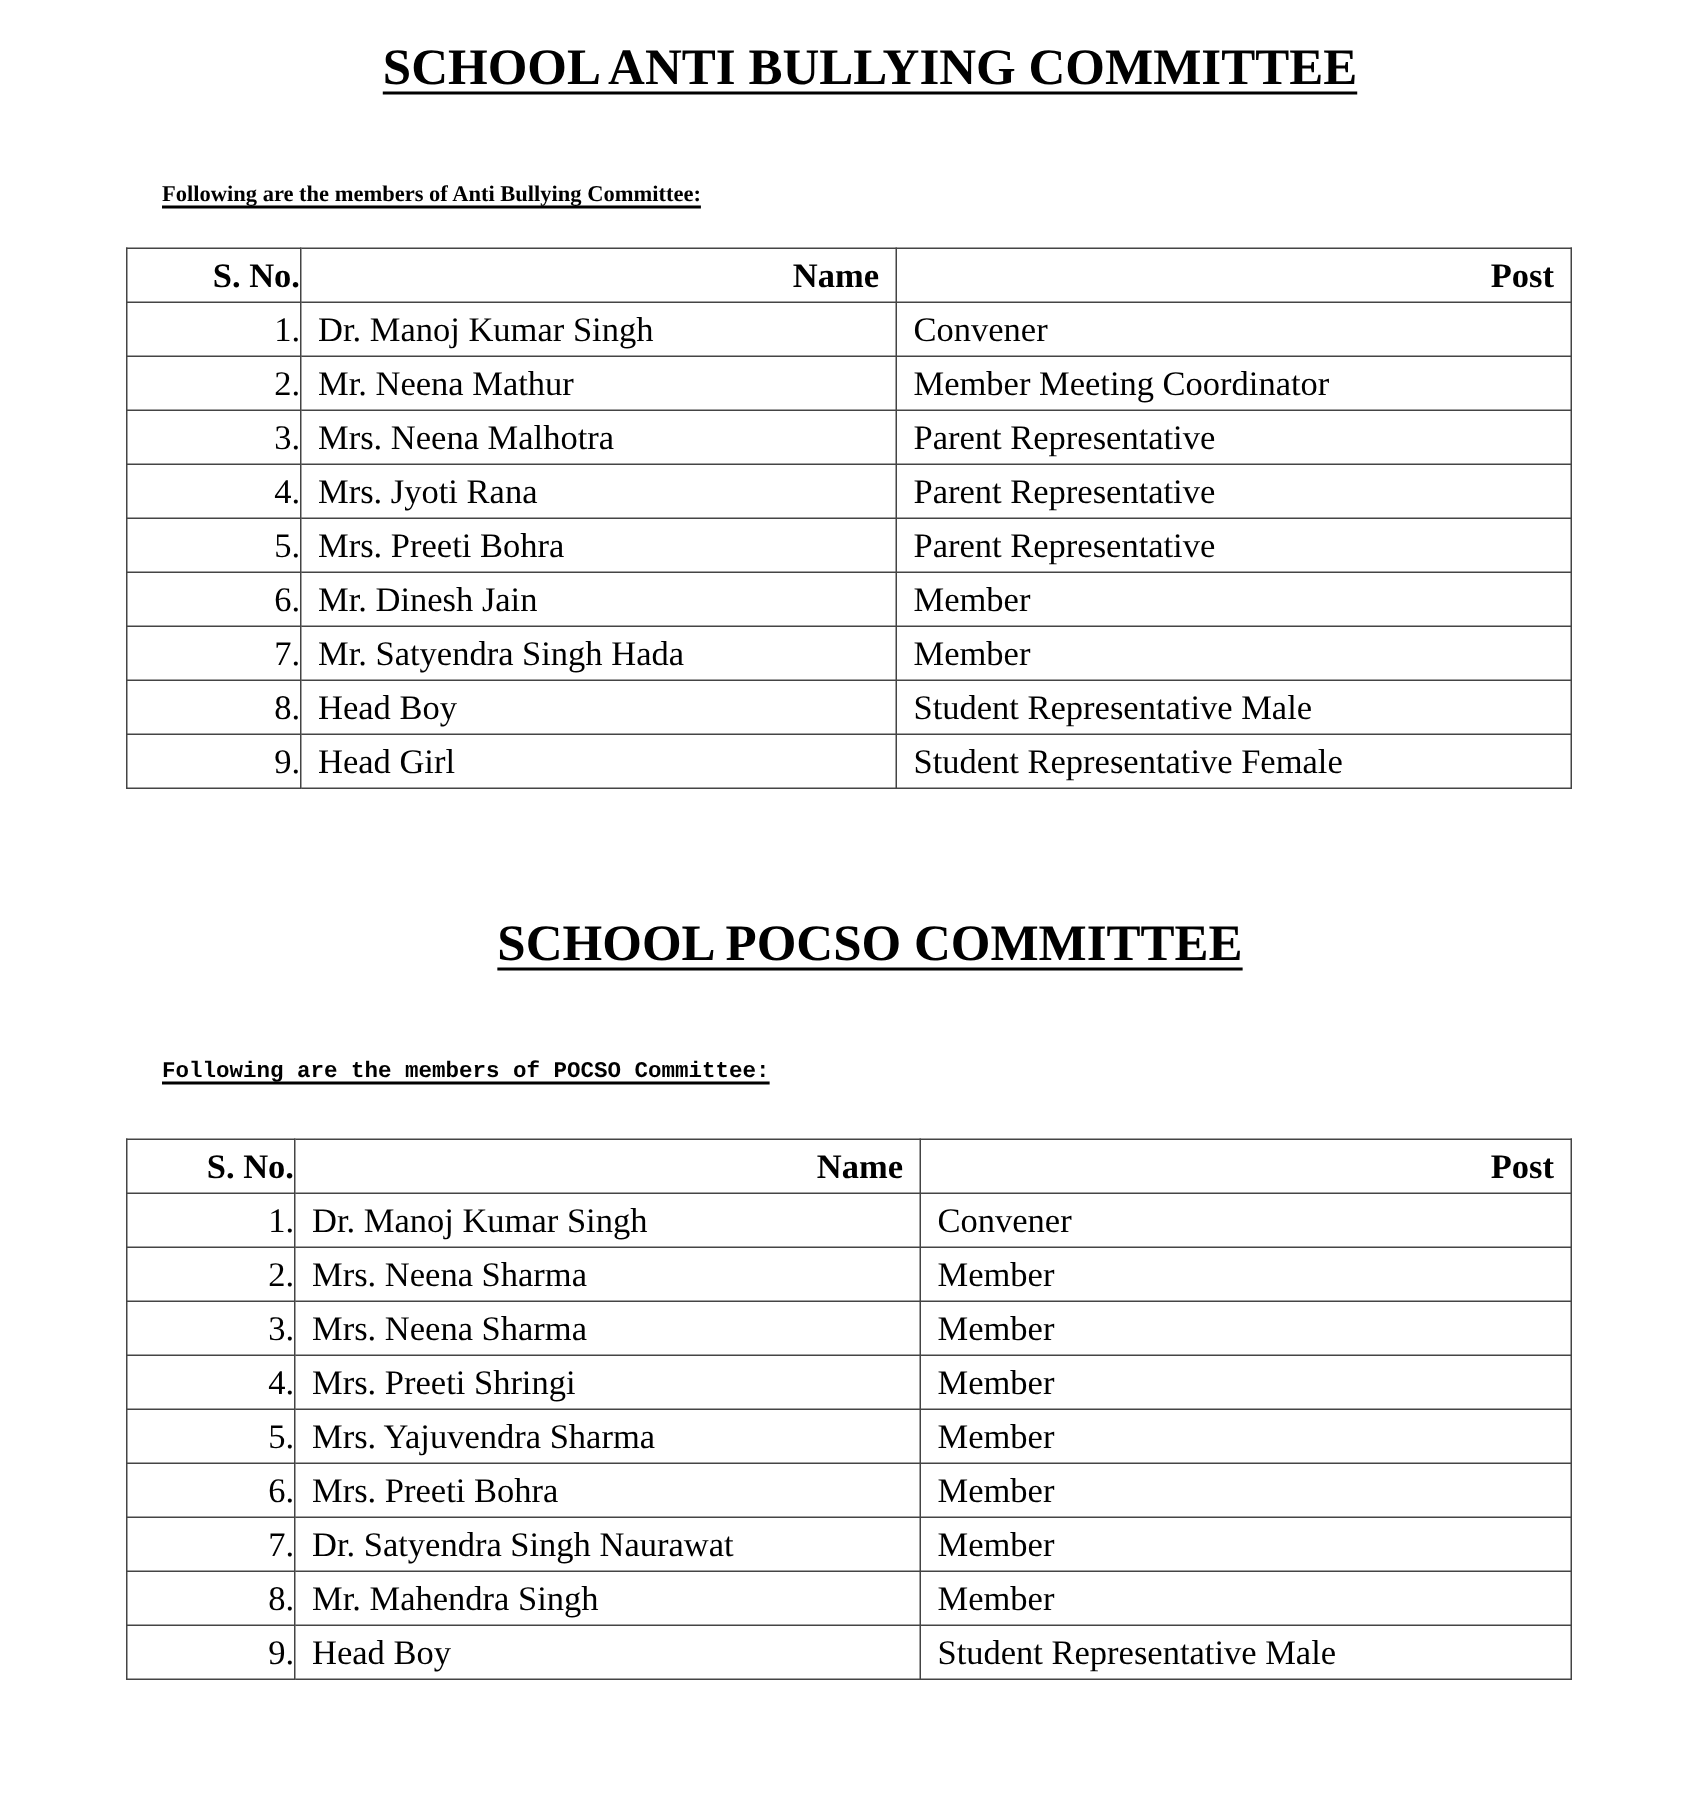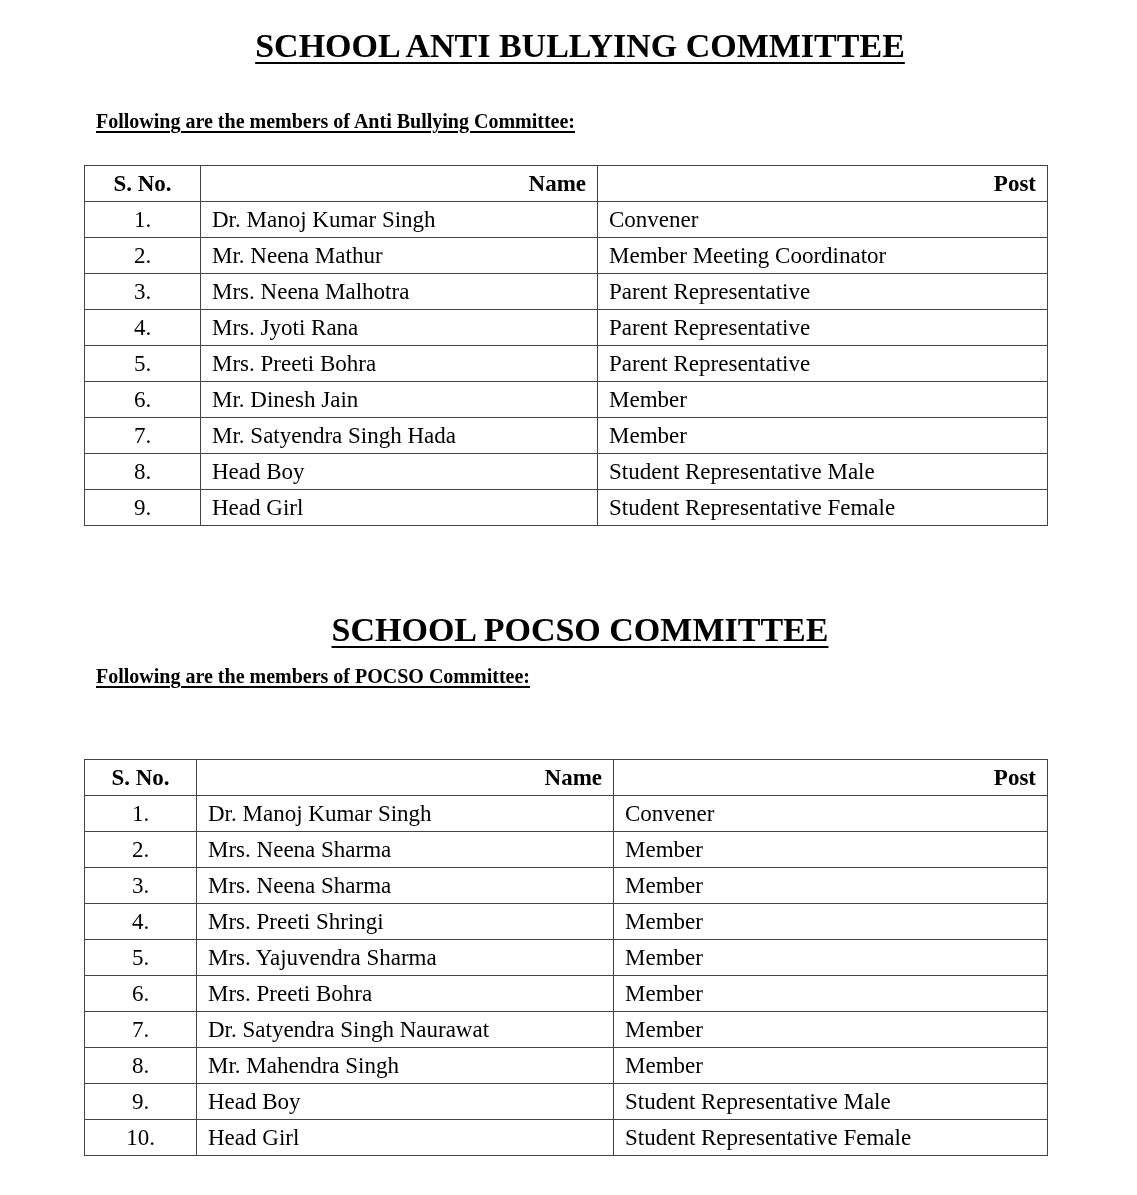--- a/index.html
+++ b/index.html
@@ -29,28 +29,28 @@
       letter-spacing: 0px;
       margin: 0;
     }
     #title1 { top: 27px; }
     #title2 { top: 611px; }
     .subtitle {
       position: absolute;
       left: 96px;
       font-family: "Liberation Serif", serif;
       font-weight: bold;
-      font-size: 20px;
+      font-size: 15px;
       text-decoration: underline;
       text-decoration-thickness: 2px;
       text-underline-offset: 3px;
-      margin: 0;
+      margin: 12px;
     }
     #sub1 { top: 110px; }
-    #sub2 { top: 665px; }
+    #sub2 { top: 694px; font-family: Liberation Mono, monospace; }
     table {
       position: absolute;
       left: 84px;
       width: 963px;
       border-collapse: collapse;
       table-layout: fixed;
       font-family: "Liberation Serif", serif;
       font-size: 23px;
     }
     #table1 { top: 165px; }
@@ -58,21 +58,21 @@
     th, td {
       border: 1.5px solid #444;
       height: 35px;
       padding: 0 11px;
       text-align: left;
       vertical-align: middle;
       white-space: nowrap;
       line-height: 1;
     }
     th { font-weight: bold; text-align: right; }
-    td.sno, th.sno { text-align: center; padding: 0; }
+    td.sno, th.sno { text-align: right; padding: 0; }
     #table1 col.c1 { width: 116px; }
     #table1 col.c2 { width: 397px; }
     #table1 col.c3 { width: 450px; }
     #table2 col.c1 { width: 112px; }
     #table2 col.c2 { width: 417px; }
     #table2 col.c3 { width: 434px; }
   </style>
 </head>
 <body>
 
@@ -196,19 +196,14 @@
       <tr>
         <td class="sno">8.</td>
         <td>Mr. Mahendra Singh</td>
         <td>Member</td>
       </tr>
       <tr>
         <td class="sno">9.</td>
         <td>Head Boy</td>
         <td>Student Representative Male</td>
       </tr>
-      <tr>
-        <td class="sno">10.</td>
-        <td>Head Girl</td>
-        <td>Student Representative Female</td>
-      </tr>
     </tbody>
 </table>
 
 </body></html>

